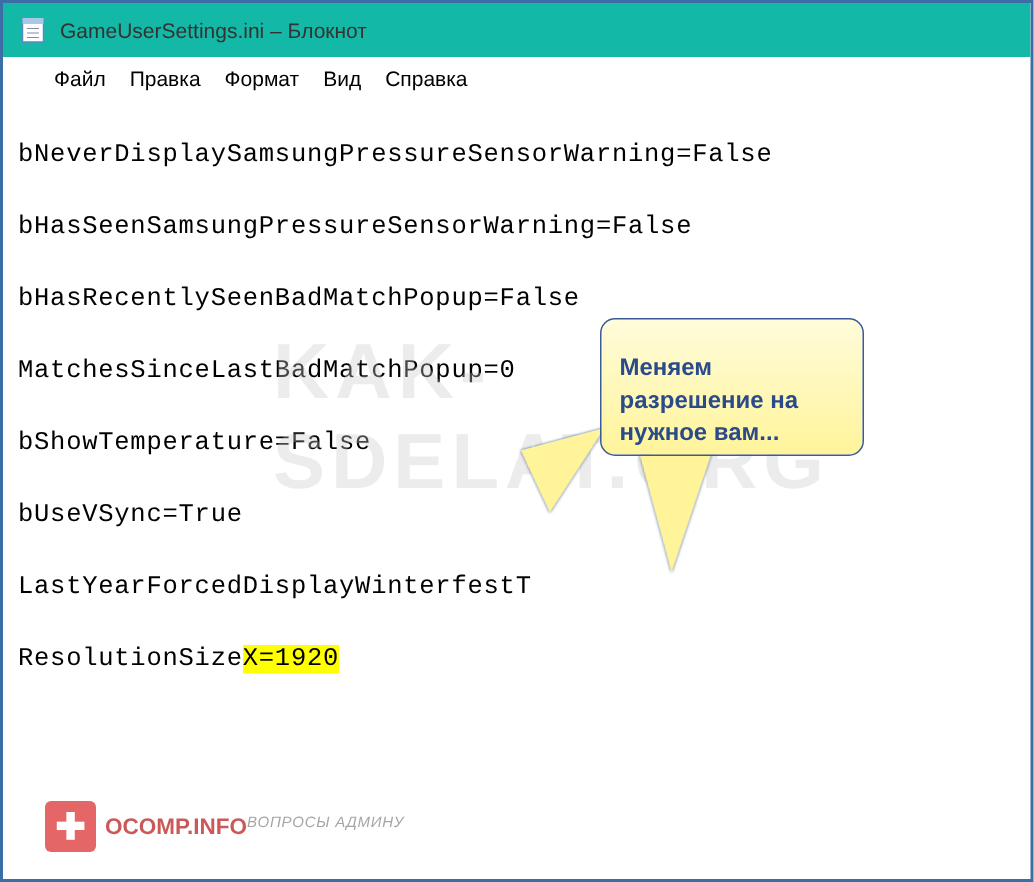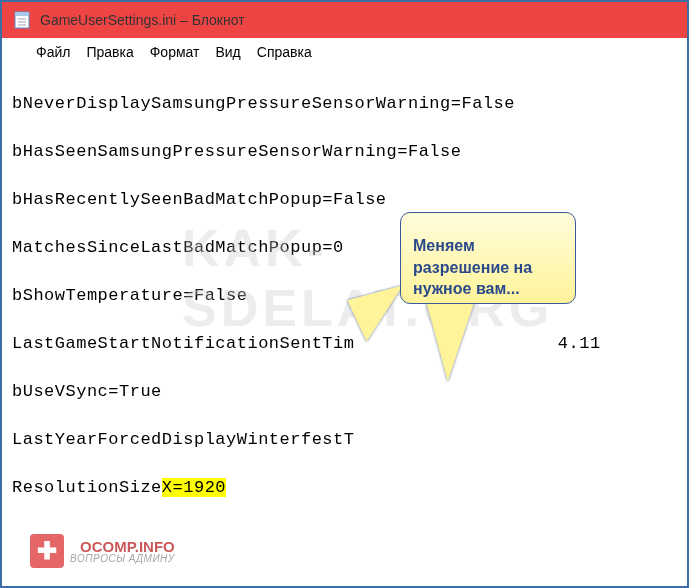--- a/index.html
+++ b/index.html
@@ -9,21 +9,21 @@
       font-family: 'Segoe UI', Tahoma, sans-serif;
       background: #fff;
       position: relative;
       overflow: hidden;
       border: 2px solid #3a6ea5;
     }
     .title-bar {
       display: flex;
       align-items: center;
       padding: 8px 10px;
-      background: #ef4444;
+      background: #14b8a6;
       gap: 8px;
     }
     .notepad-icon {
       width: 20px;
       height: 20px;
     }
     .title-text {
       font-size: 14px;
       color: #333;
     }
@@ -115,21 +115,21 @@
     .logo-icon {
       width: 34px;
       height: 34px;
       background: #d33;
       border-radius: 4px;
       position: relative;
       display:flex;align-items:center;justify-content:center;
       color:#fff;font-weight:bold;font-size:24px;
     }
     .logo-text {
-      display:flex;flex-direction:column;line-height:1;text-align:right;
+      display:flex;flex-direction:row;line-height:1;text-align:right;
     }
     .logo-top { font-size:15px;font-weight:bold;color:#b22; }
     .logo-bot { font-size:10px;color:#888;letter-spacing:0.5px;font-style:italic; }
     .cursor { display:inline-block;width:1px;height:18px;background:#000;vertical-align:middle;margin-left:-1px; }
   </style>
 </head>
 <body>
 
 <div class="title-bar">
   <span class="notepad-icon">
@@ -153,21 +153,20 @@
 </div>
 
 <div class="watermark">KAK-SDELAT.ORG</div>
 
 <div class="content">
 <div class="line">bNeverDisplaySamsungPressureSensorWarning=False</div>
 <div class="line">bHasSeenSamsungPressureSensorWarning=False</div>
 <div class="line">bHasRecentlySeenBadMatchPopup=False</div>
 <div class="line">MatchesSinceLastBadMatchPopup=0</div>
 <div class="line">bShowTemperature=False</div>
-<div class="line"><span>LastGameStartNotificationSentTim</span><span style="visibility:hidden">xxxxxxxxxxxxxxxxxxx</span><span>4.11</span></div>
 <div class="line">bUseVSync=True</div>
 <div class="line">LastYearForcedDisplayWinterfestT</div>
 <div class="line"><span>ResolutionSize</span><span class="hl">X=1920</span></div>
 
 
 
 
 
 
 

